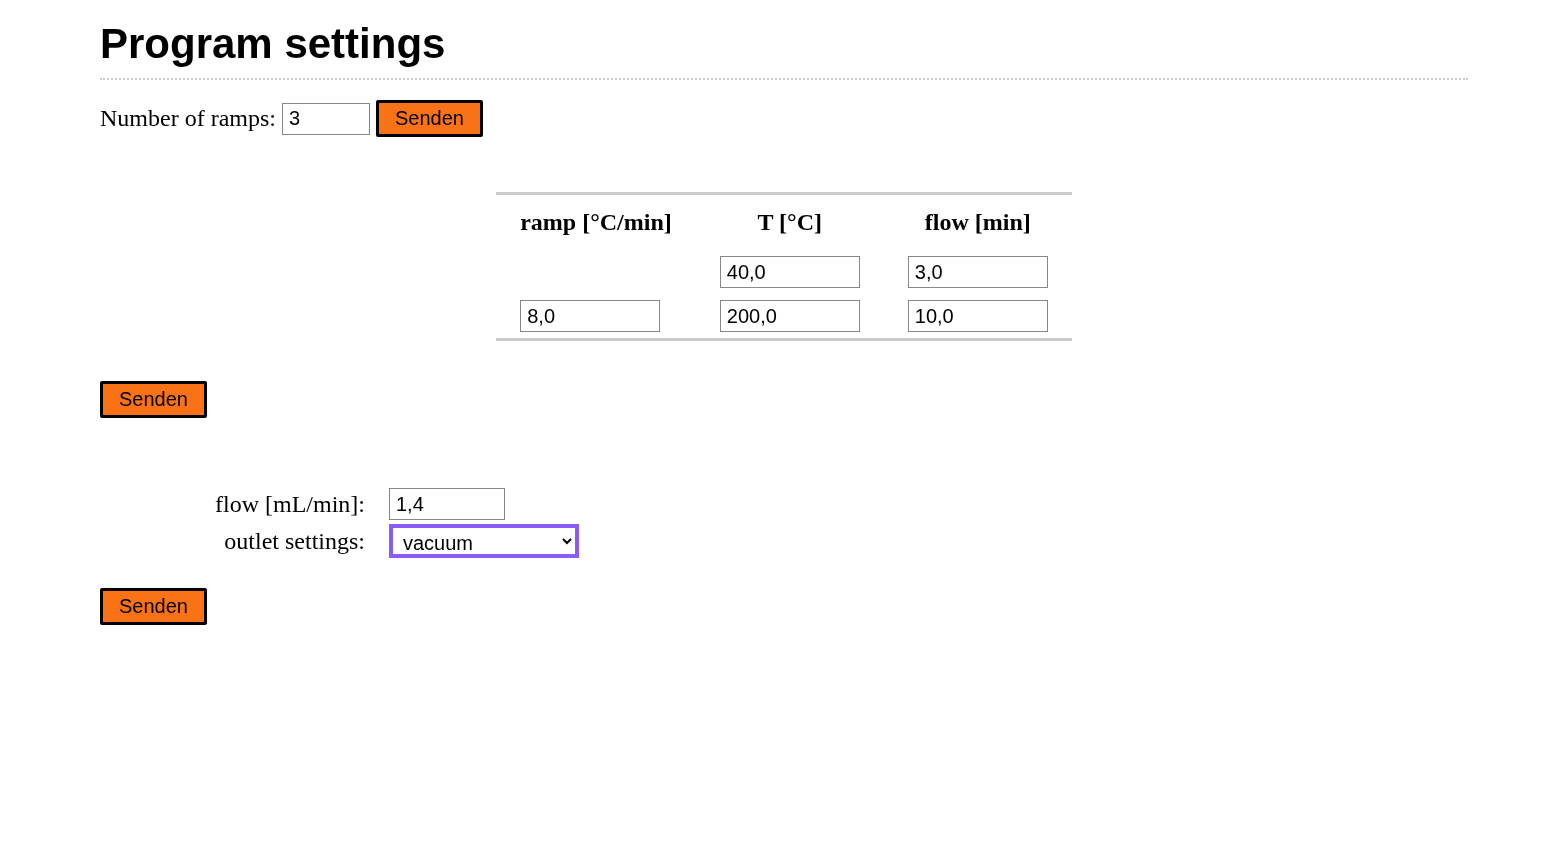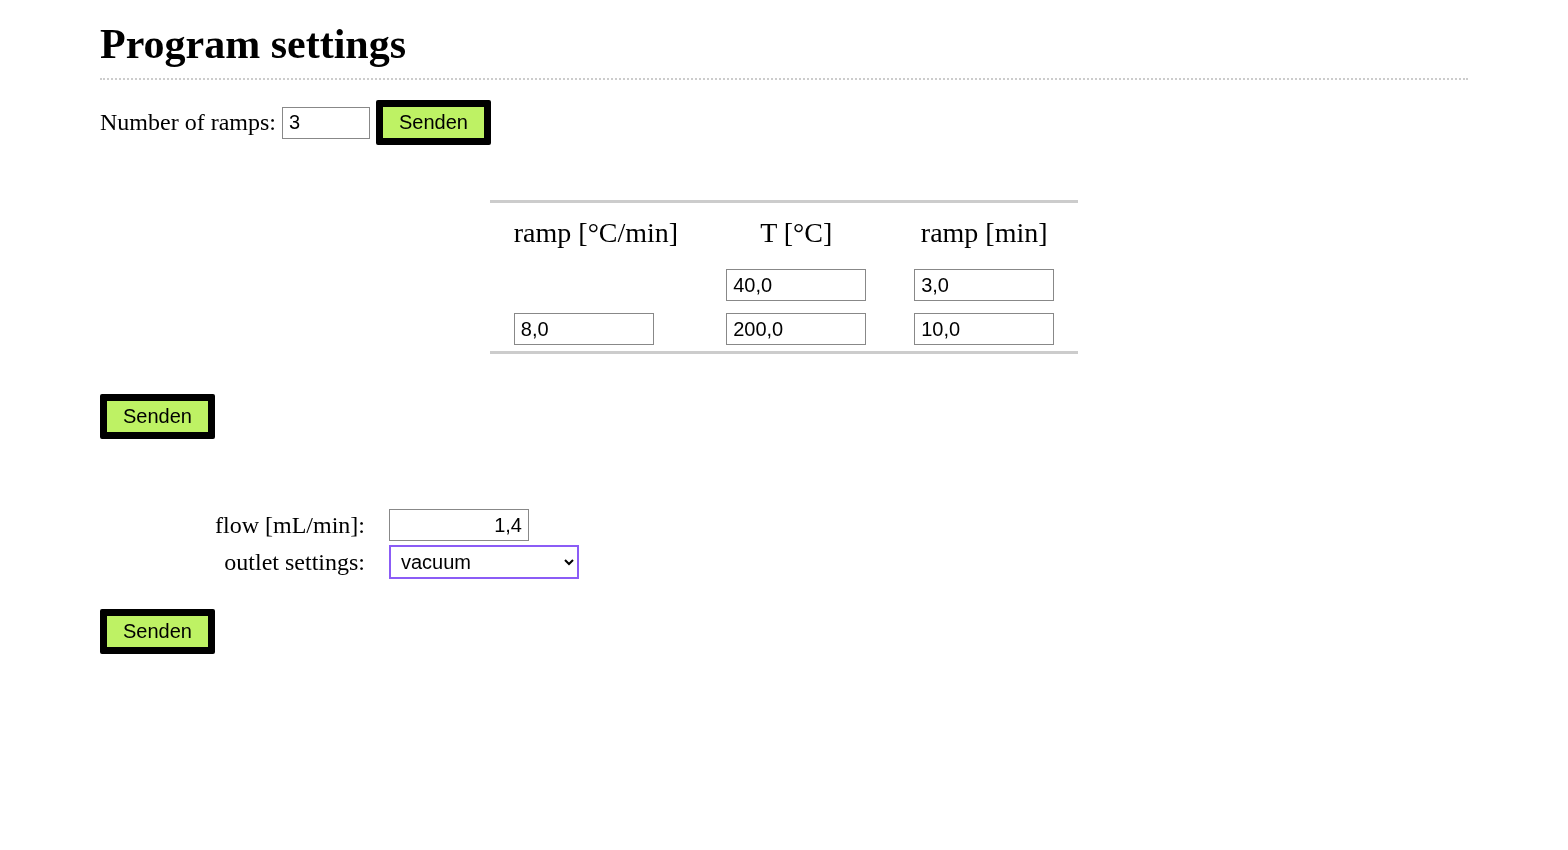--- a/index.html
+++ b/index.html
@@ -9,21 +9,21 @@
       font-family: Georgia, 'Times New Roman', serif;
       margin: 0;
       padding: 20px 100px;
       background: #fff;
       color: #000;
     }
     h1 {
       font-size: 42px;
       font-weight: bold;
       margin: 0 0 10px 0;
-      font-family: Liberation Serif, serif;
+      font-family: Liberation Sans, sans-serif;
     }
     .dotted-line {
       border: none;
       border-top: 2px dotted #ccc;
       margin: 0 0 20px 0;
     }
     .form-row {
       font-size: 24px;
       margin-bottom: 12px;
       display: flex;
@@ -40,40 +40,40 @@
       border: 1px solid #888;
       height: 32px;
     }
     .ramps-input {
       width: 88px;
     }
     button {
       font-family: Arial, Helvetica, sans-serif;
       font-size: 20px;
       padding: 4px 16px;
-      background: #bef264;
-      border: 7px solid #000000;
+      background: #f97316;
+      border: 3px solid #000000;
       cursor: pointer;
       border-radius: 2px;
     }
     .table-wrapper {
       margin-top: 55px;
       margin-bottom: 40px;
       display: flex;
       justify-content: center;
     }
     table {
       border-collapse: collapse;
       border-top: 3px solid #ccc;
       border-bottom: 3px solid #ccc;
     }
     th {
       font-family: Georgia, serif;
-      font-size: 28px;
-      font-weight: normal;
+      font-size: 24px;
+      font-weight: bold;
       text-align: center;
       padding: 14px 24px;
     }
     td {
       padding: 6px 24px;
       text-align: left;
     }
     td input {
       width: 140px;
     }
@@ -87,28 +87,27 @@
       align-items: center;
       gap: 24px;
       margin-left: 75px;
       margin-bottom: 4px;
     }
     .flow-row label, .outlet-row label {
       text-align: right;
       min-width: 190px;
     }
     .flow-input {
-      width: 140px;
-      text-align: right;
+      width: 116px;
     }
     select {
       font-family: Arial, Helvetica, sans-serif;
       font-size: 20px;
       padding: 3px 6px;
-      border: 2px solid #8b5cf6;
+      border: 4px solid #8b5cf6;
       height: 34px;
       width: 190px;
       background: #fff;
     }
     .submit-standalone {
       margin-top: 0px;
     }
     .submit-bottom {
       margin-top: 30px;
     }
@@ -124,21 +123,21 @@
   <input type="text" class="ramps-input" value="3" style="">
   <button>Senden</button>
 </div>
 
 <div class="table-wrapper">
   <table>
     <thead>
       <tr>
         <th>ramp [°C/min]</th>
         <th>T [°C]</th>
-        <th>ramp [min]</th>
+        <th>flow [min]</th>
       </tr>
     </thead>
     <tbody>
       <tr>
         <td></td>
         <td><input type="text" value="40,0" style=""></td>
         <td><input type="text" value="3,0" style=""></td>
       </tr>
       <tr>
         <td><input type="text" value="8,0" style=""></td>

